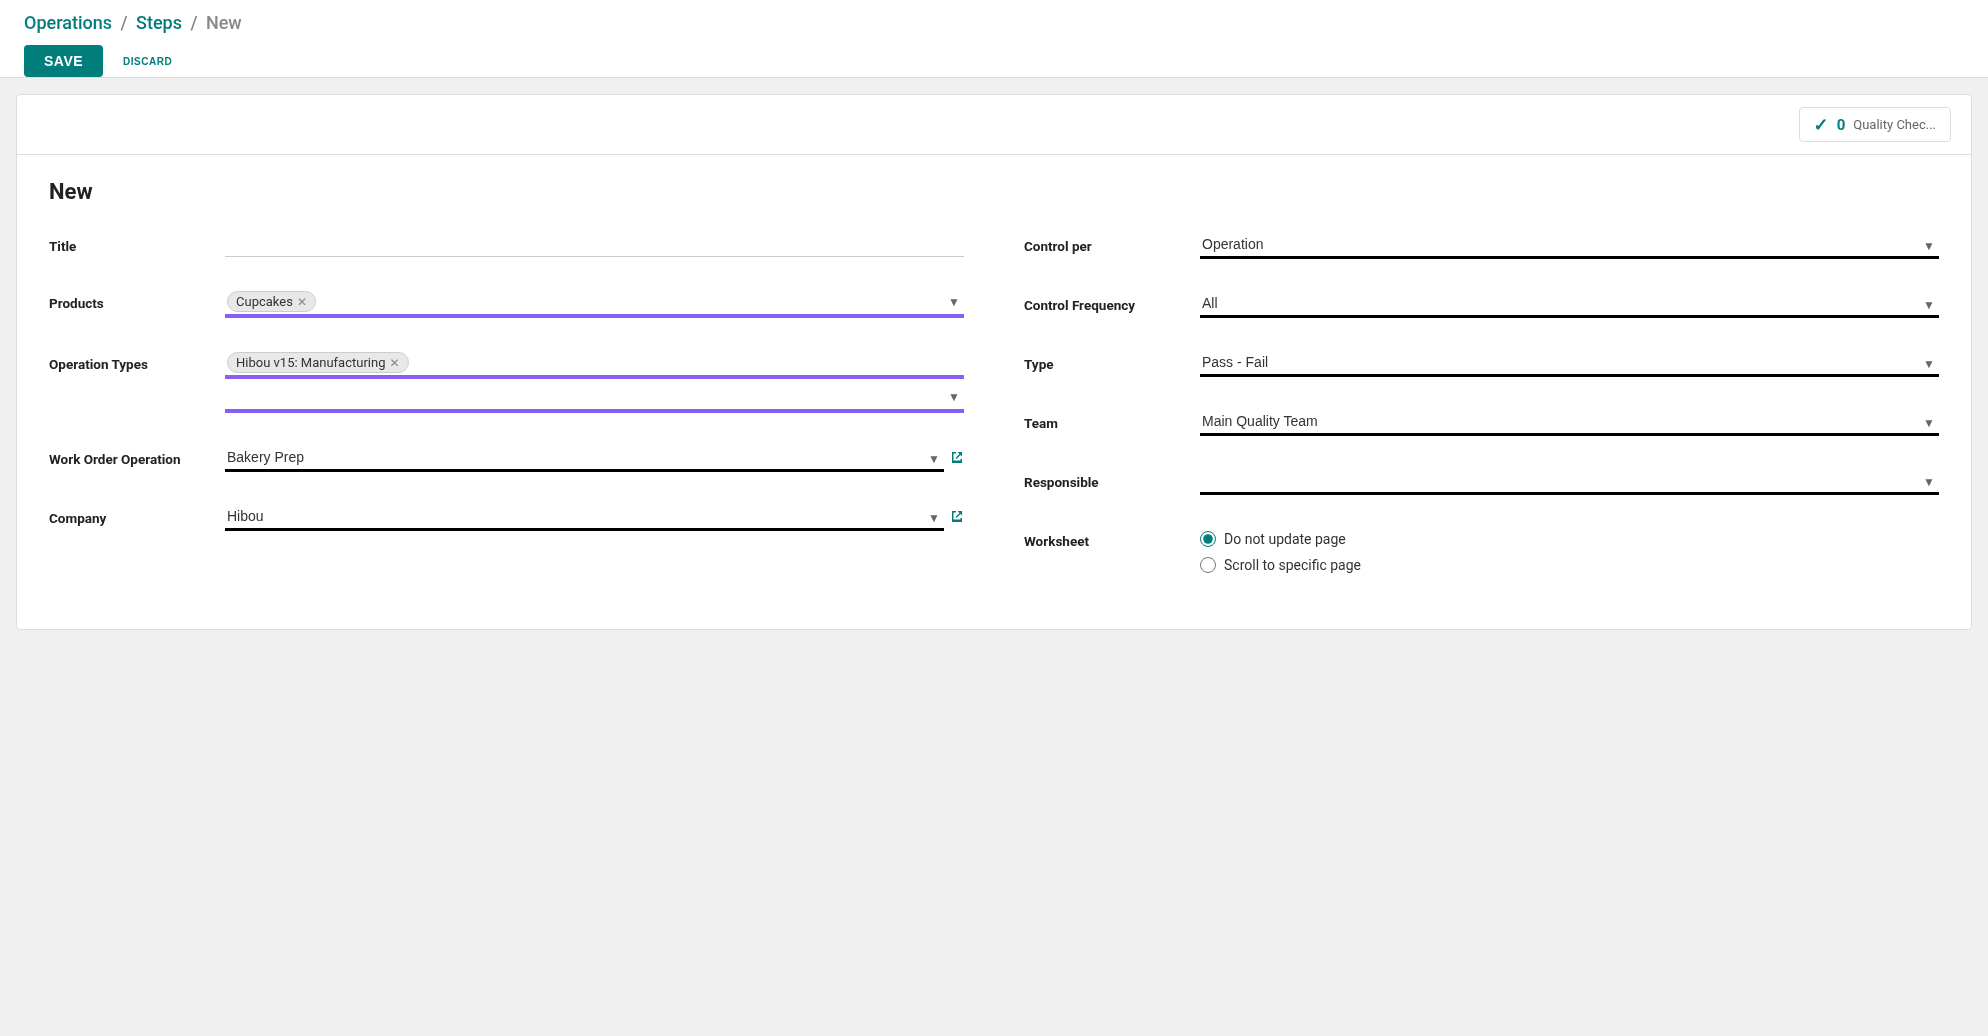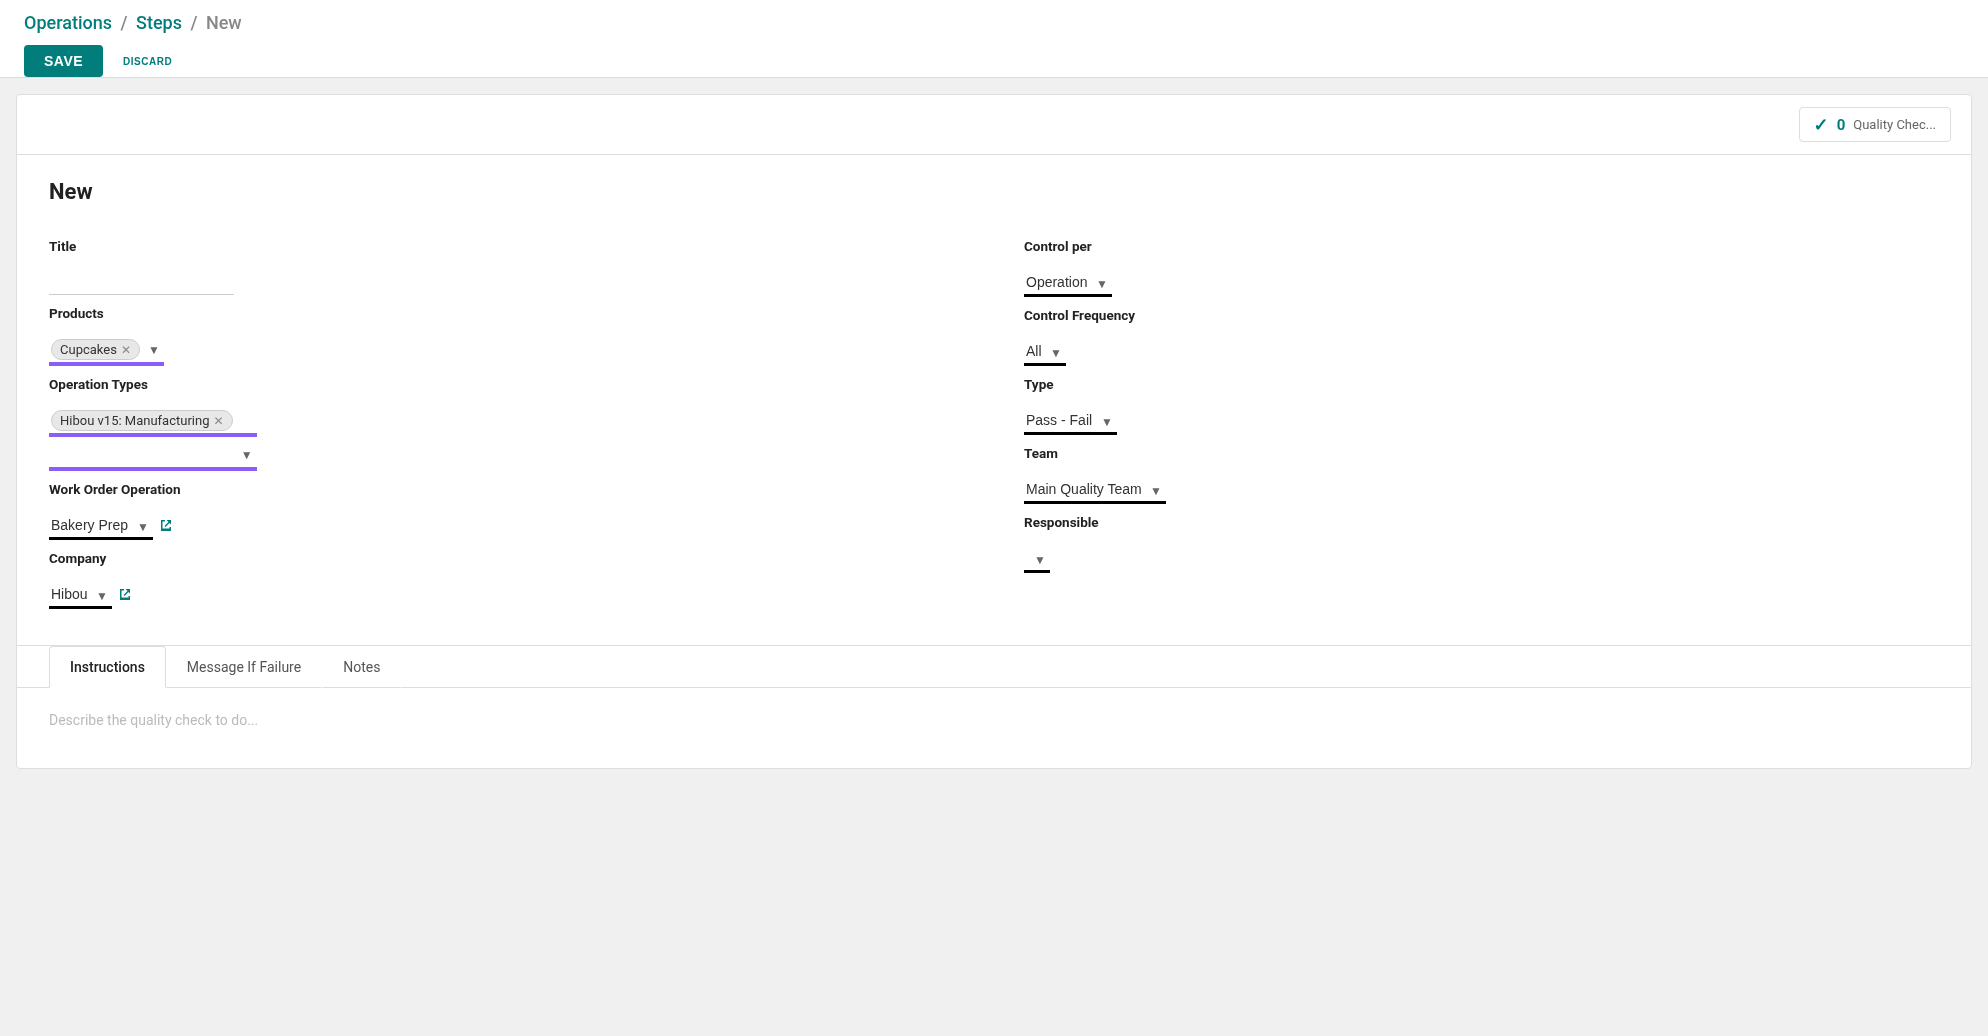--- a/index.html
+++ b/index.html
@@ -108,23 +108,22 @@
     }
     .form-left {
       flex: 1;
     }
     .form-right {
       flex: 1;
     }
     .form-row {
       display: flex;
       align-items: flex-start;
-      margin-bottom: 4px;
+      margin-bottom: 32px;
       gap: 16px;
-      flex-direction: column;
     }
     .form-label {
       font-weight: 700;
       min-width: 160px;
       padding-top: 6px;
       color: #222;
       font-size: 13.5px;
     }
     .form-field {
       flex: 1;
@@ -422,30 +421,33 @@
           <div class="form-row">
             <span class="form-label">Responsible</span>
             <div class="select-wrapper">
               <select class="field-select">
                 <option value=""></option>
               </select>
               <span class="chevron">▼</span>
             </div>
           </div>
 
+          <div class="form-row">
+            <span class="form-label">Worksheet</span>
+            <div class="radio-group">
+              <label class="radio-item">
+                <input type="radio" class="radio-input" name="worksheet" checked="" style="">
+                <span class="radio-label">Do not update page</span>
+              </label>
+              <label class="radio-item">
+                <input type="radio" class="radio-input" name="worksheet" style="">
+                <span class="radio-label">Scroll to specific page</span>
+              </label>
+            </div>
+          </div>
 
         </div>
       </div>
     </div>
 
-    <div class="tabs-section">
-      <div class="tabs-bar">
-        <div class="tab active">Instructions</div>
-        <div class="tab">Message If Failure</div>
-        <div class="tab">Notes</div>
-      </div>
-      <div class="tab-content">
-        <span class="tab-placeholder">Describe the quality check to do...</span>
-      </div>
-    </div>
 
   </div>
 </div>
 
 </body></html>

